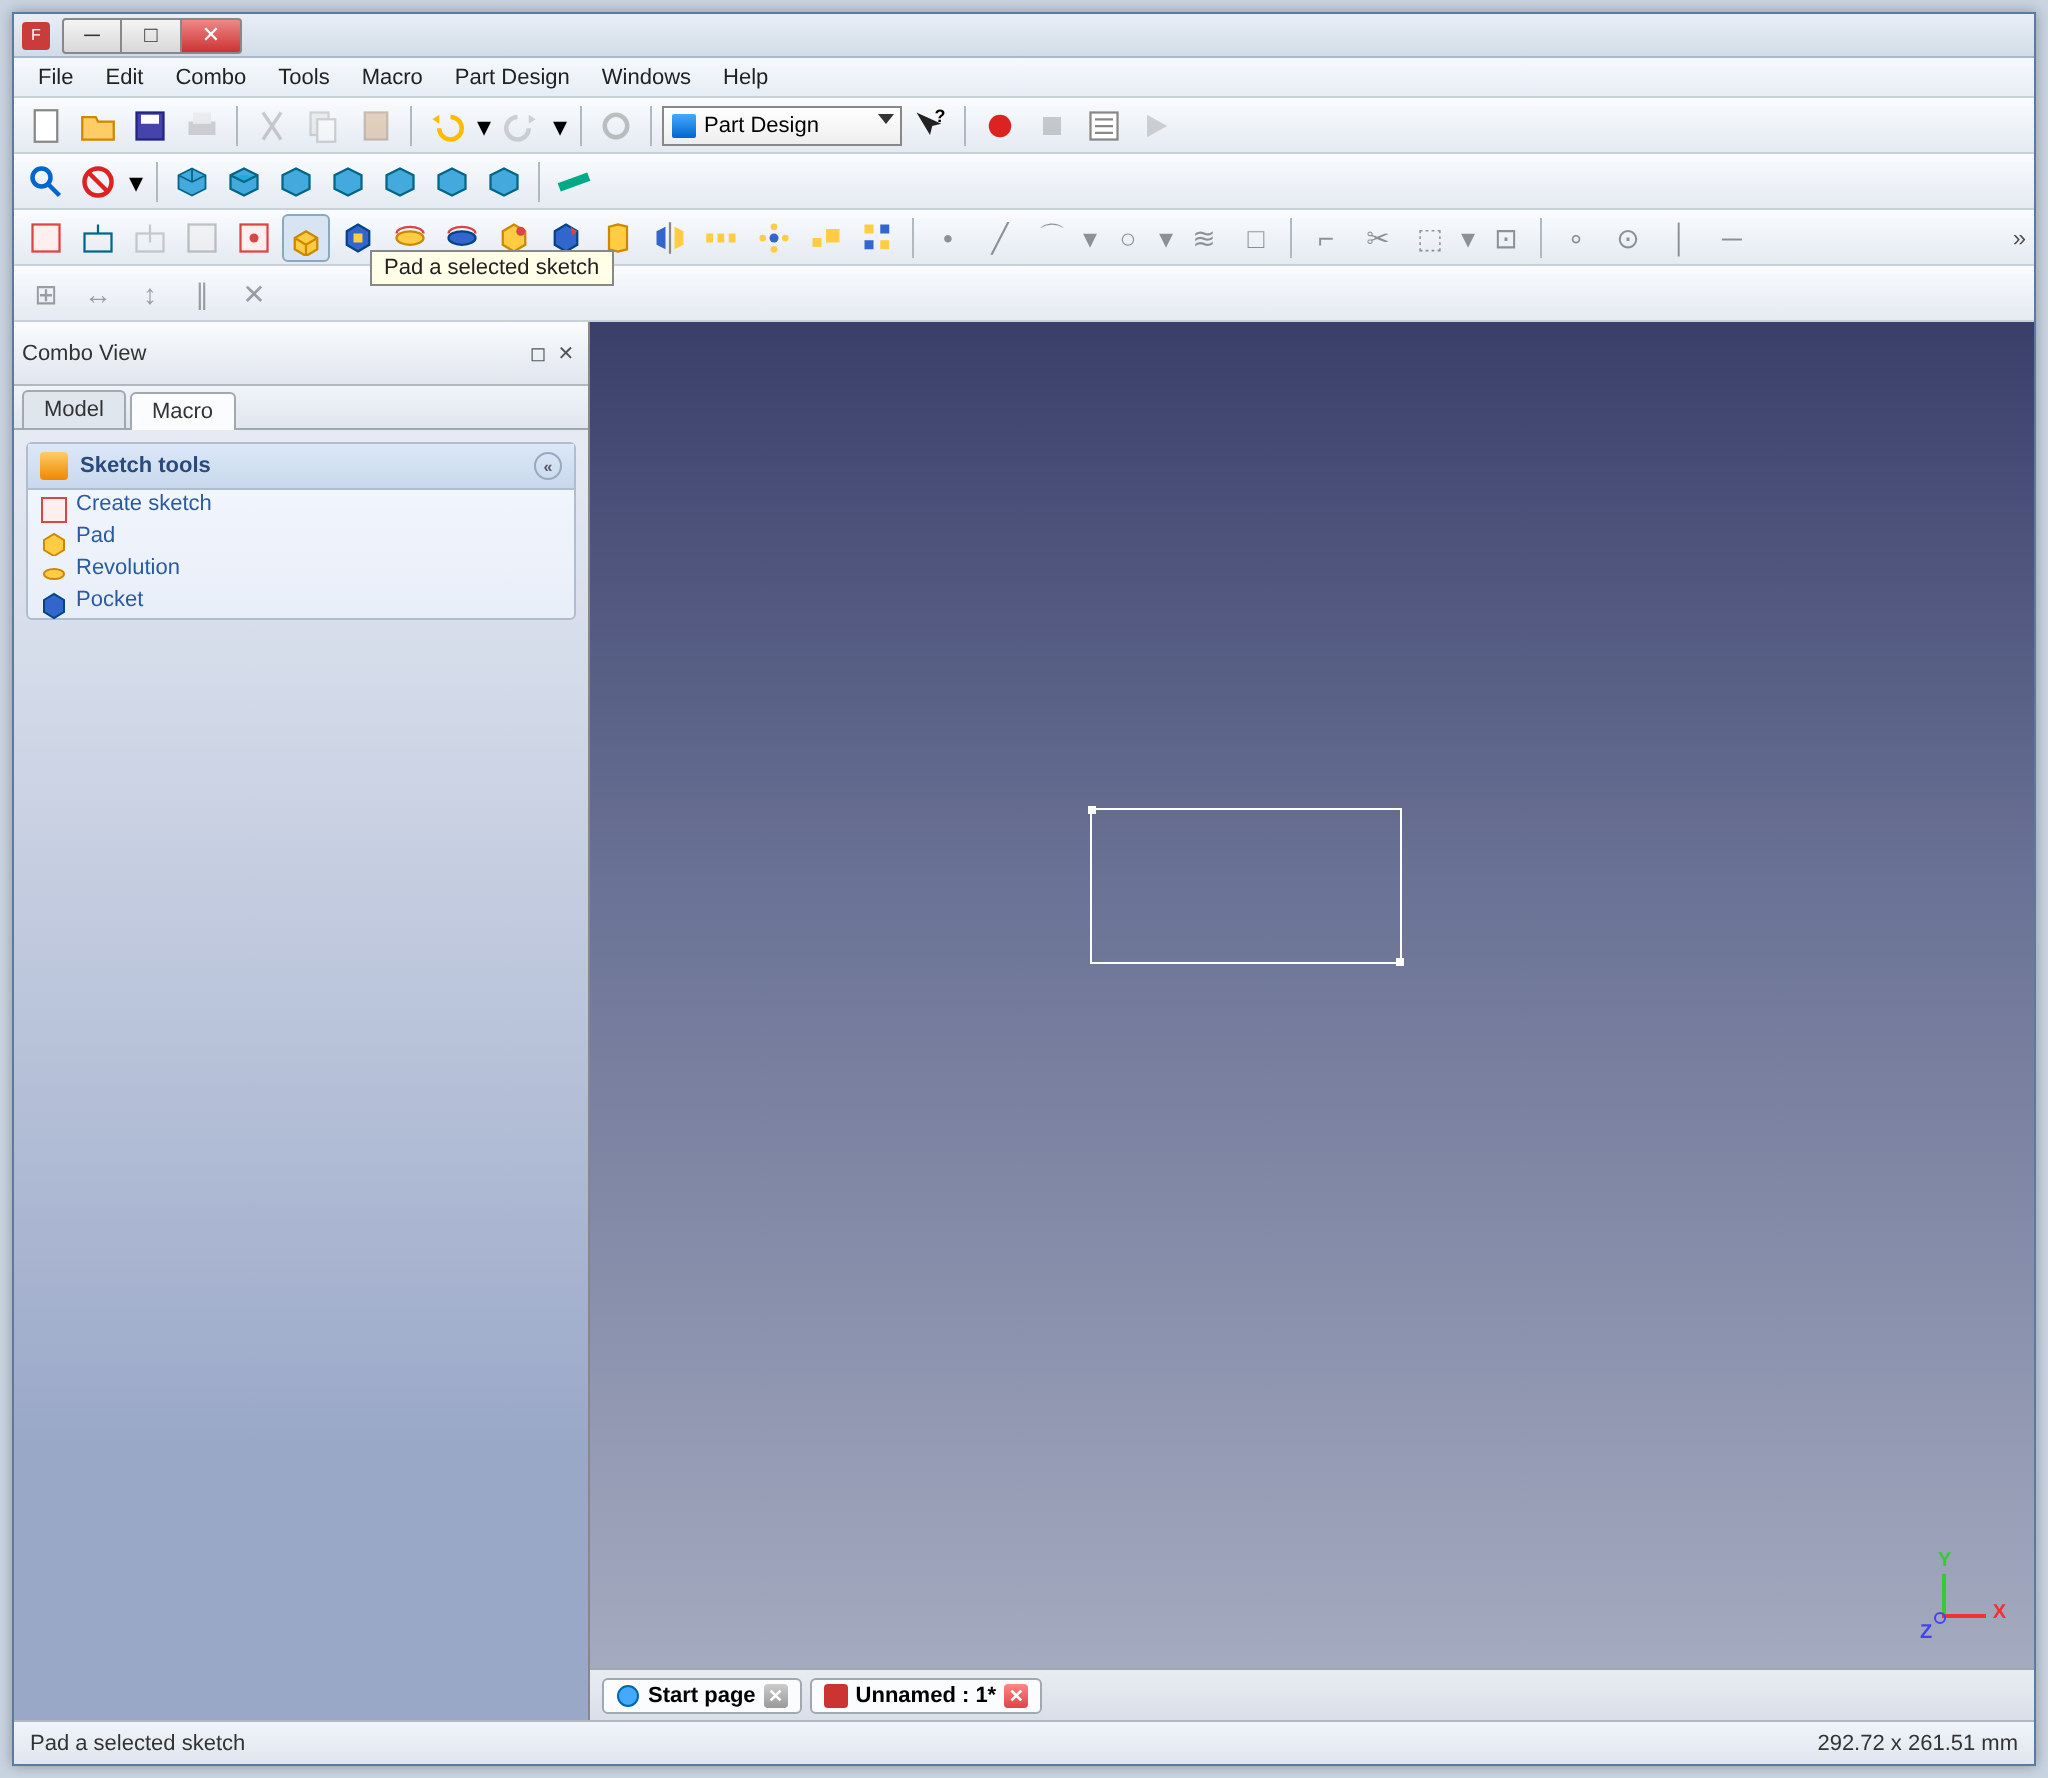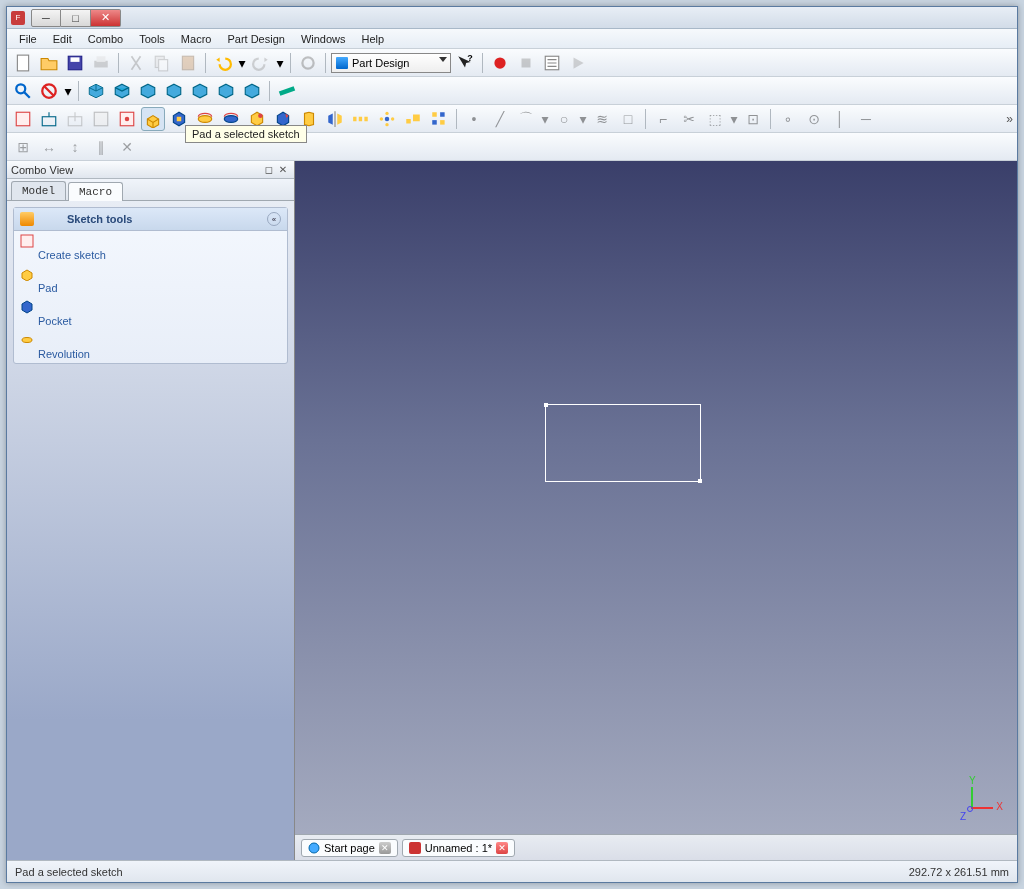--- a/index.html
+++ b/index.html
@@ -88,38 +88,37 @@
   position:relative;
 }
 .combo-panel {
   width: 288px;
   background: linear-gradient(to bottom, #eef2f8, #9aa8c8 80%);
   border-right: 1px solid #888;
   display:flex;
   flex-direction:column;
 }
 .panel-header {
-  height:18px;
+  height:32px;
   background:linear-gradient(#fafcfe,#e0e6ee);
   border-bottom:1px solid #b0b8c0;
   display:flex;align-items:center;
   padding:0 4px;
   font-size:11px;
   color:#333;
 }
 .panel-header .spacer{flex:1;}
 .panel-header .hb{width:14px;height:14px;display:flex;align-items:center;justify-content:center;font-size:10px;color:#555;cursor:default;}
 .tabs {
   height:22px;
   display:flex;
   align-items:flex-end;
   padding:0 4px;
   background:linear-gradient(#f0f4fa,#e0e6ee);
   border-bottom:1px solid #a0a8b0;
-  font-family:Liberation Mono, monospace;
 }
 .tab {
   padding:3px 10px;
   border:1px solid #a0a8b0;
   border-bottom:none;
   background:#e0e6ee;
   margin-right:2px;
   border-radius:3px 3px 0 0;
   font-size:11px;
   color:#333;
@@ -136,38 +135,38 @@
   border-radius:3px;
 }
 .task-hdr {
   background:linear-gradient(#dce8f8,#c8d8ec);
   padding:4px 6px;
   display:flex;
   align-items:center;
   font-weight:bold;
   color:#2a4a7a;
   border-bottom:1px solid #b0bcd0;
-  gap:27px;
 }
 .task-hdr .ticon{width:14px;height:14px;background:linear-gradient(#fc6,#e80);margin-right:6px;border-radius:2px;}
 .task-hdr .collapse{width:14px;height:14px;border:1px solid #98a8c0;border-radius:7px;display:flex;align-items:center;justify-content:center;font-size:8px;color:#556;}
 .task-item {
-  padding:18px 6px 3px 24px;
+  padding:1px 6px 3px 24px;
   color:#2a5aa0;
   position:relative;
   cursor:default;
 }
 .task-item .ii {
   position:absolute;left:6px;top:3px;
   width:14px;height:14px;
 }
 .viewport {
   flex:1;
   position:relative;
   background:linear-gradient(to bottom, #3a3f6a 0%, #6a7295 40%, #a8aec2 100%);
+  font-weight:bold;
 }
 .sketch-rect {
   position:absolute;
   left:250px; top:243px;
   width:156px; height:78px;
   border:1.5px solid #fff;
 }
 .sketch-rect::before, .sketch-rect::after {
   content:""; position:absolute; width:4px;height:4px;background:#fff;
 }
@@ -574,29 +573,29 @@
             <span>Create sketch</span>
           </div>
           <div class="task-item">
             <span class="ii"><svg viewBox="0 0 14 14">
                   <path d="M2 6l5-3 5 3v5l-5 3-5-3z" fill="#fc4" stroke="#c80"></path>
                 </svg></span>
             <span>Pad</span>
           </div>
           <div class="task-item">
             <span class="ii"><svg viewBox="0 0 14 14">
+                  <ellipse cx="7" cy="7" rx="5" ry="2.5" fill="#fc4" stroke="#c80"></ellipse>
+                </svg></span>
+            <span>Revolution</span>
+          </div>
+          <div class="task-item">
+            <span class="ii"><svg viewBox="0 0 14 14">
                   <path d="M2 4l5-3 5 3v6l-5 3-5-3z" fill="#36c" stroke="#048"></path>
                 </svg></span>
             <span>Pocket</span>
-          </div>
-          <div class="task-item">
-            <span class="ii"><svg viewBox="0 0 14 14">
-                  <ellipse cx="7" cy="7" rx="5" ry="2.5" fill="#fc4" stroke="#c80"></ellipse>
-                </svg></span>
-            <span>Revolution</span>
           </div>
         </div>
       </div>
     </div>
 
     <div class="viewport">
       <div class="sketch-rect"></div>
       <div class="axis-gizmo">
         <div class="axis-y"></div>
         <div class="axis-x"></div>

